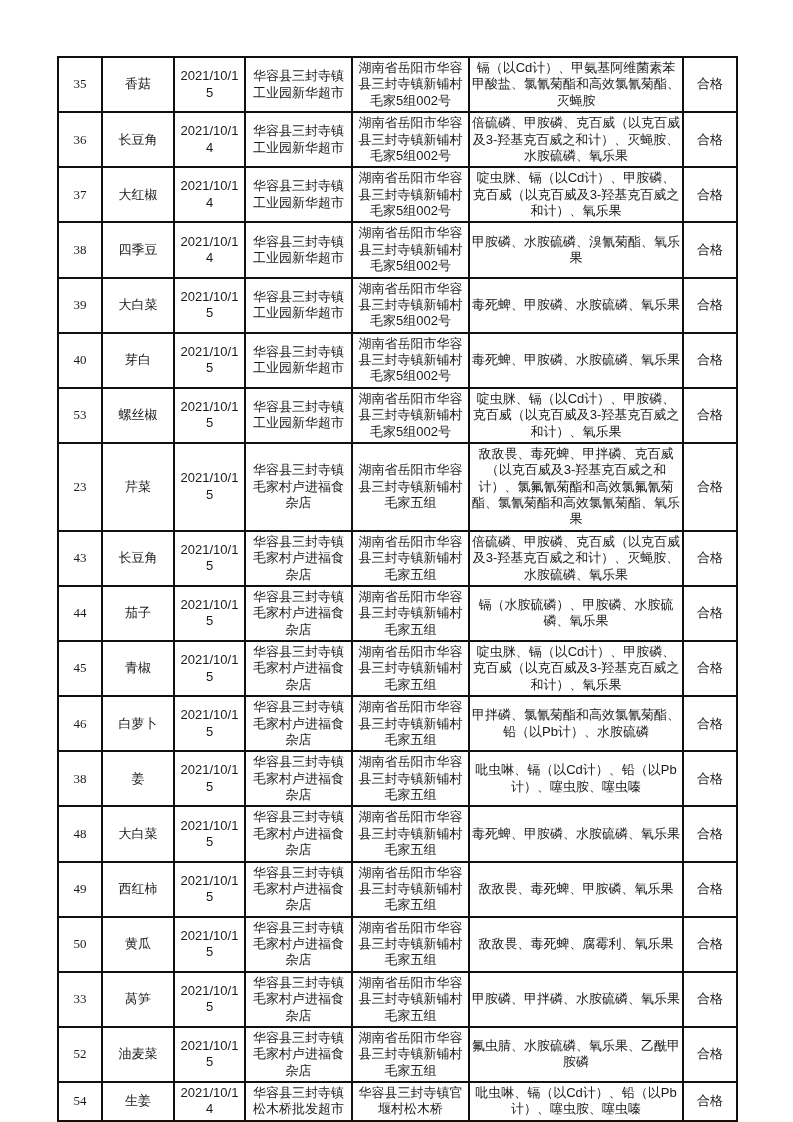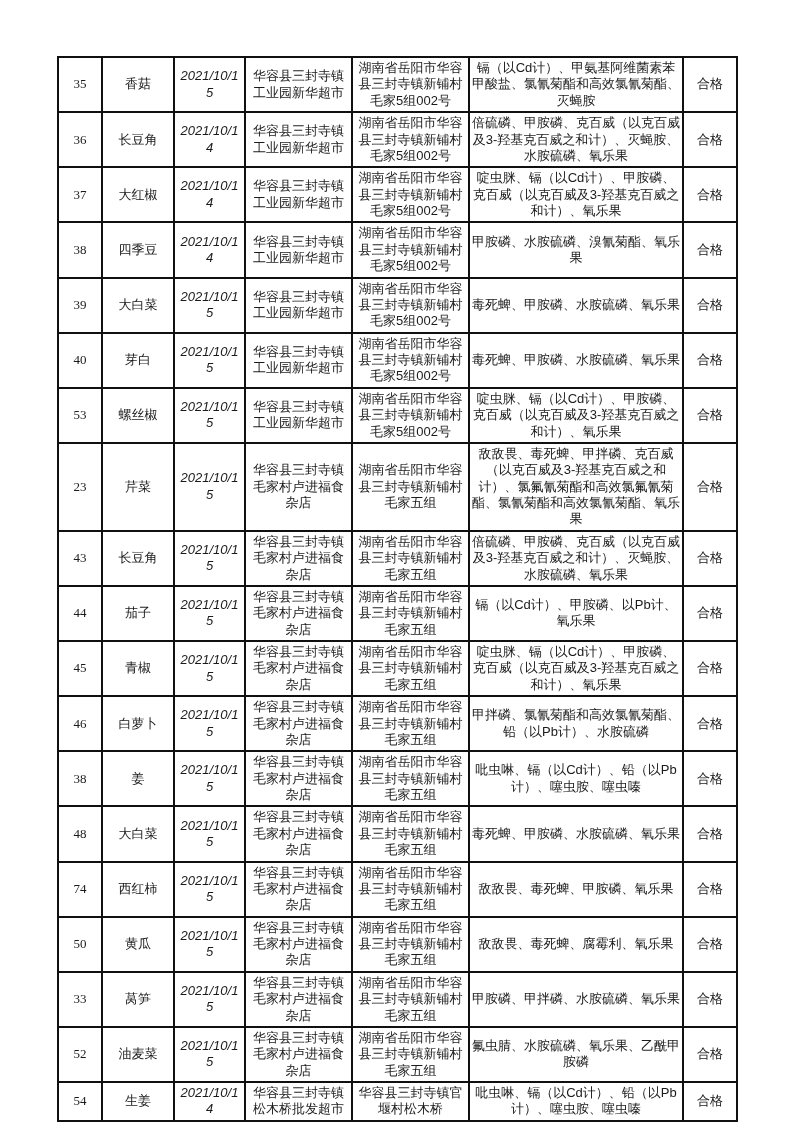--- a/index.html
+++ b/index.html
@@ -28,21 +28,21 @@
   table.results td {
     border: 2px solid #101010;
     text-align: center;
     vertical-align: middle;
     padding: 2px 2px;
     font-size: 13px;
     line-height: 1.26;
     overflow-wrap: break-word;
   }
   td.c-no   { font-size: 13px; font-family: Liberation Serif, serif; }
-  td.c-date { letter-spacing: 0px; font-style: italic; }
+  td.c-date { letter-spacing: 0px; }
   col.w-no     { width: 44px; }
   col.w-name   { width: 72px; }
   col.w-date   { width: 71px; }
   col.w-store  { width: 107px; }
   col.w-addr   { width: 117px; }
   col.w-items  { width: 214px; }
   col.w-result { width: 54px; }
 </style>
 </head>
 <body>
@@ -148,21 +148,21 @@
     <td class="c-items">倍硫磷、甲胺磷、克百威（以克百威及3-羟基克百威之和计）、灭蝇胺、水胺硫磷、氧乐果</td>
     <td class="c-result">合格</td>
   </tr>
 
   <tr>
     <td class="c-no">44</td>
     <td class="c-name">茄子</td>
     <td class="c-date">2021/10/15</td>
     <td class="c-store">华容县三封寺镇毛家村卢进福食杂店</td>
     <td class="c-addr">湖南省岳阳市华容县三封寺镇新铺村毛家五组</td>
-    <td class="c-items">镉（以Cd计）、甲胺磷、以Pb计、氧乐果</td>
+    <td class="c-items">镉（水胺硫磷）、甲胺磷、水胺硫磷、氧乐果</td>
     <td class="c-result">合格</td>
   </tr>
 
   <tr>
     <td class="c-no">45</td>
     <td class="c-name">青椒</td>
     <td class="c-date">2021/10/15</td>
     <td class="c-store">华容县三封寺镇毛家村卢进福食杂店</td>
     <td class="c-addr">湖南省岳阳市华容县三封寺镇新铺村毛家五组</td>
     <td class="c-items">啶虫脒、镉（以Cd计）、甲胺磷、克百威（以克百威及3-羟基克百威之和计）、氧乐果</td>
@@ -193,21 +193,21 @@
     <td class="c-no">48</td>
     <td class="c-name">大白菜</td>
     <td class="c-date">2021/10/15</td>
     <td class="c-store">华容县三封寺镇毛家村卢进福食杂店</td>
     <td class="c-addr">湖南省岳阳市华容县三封寺镇新铺村毛家五组</td>
     <td class="c-items">毒死蜱、甲胺磷、水胺硫磷、氧乐果</td>
     <td class="c-result">合格</td>
   </tr>
 
   <tr>
-    <td class="c-no">74</td>
+    <td class="c-no">49</td>
     <td class="c-name">西红柿</td>
     <td class="c-date">2021/10/15</td>
     <td class="c-store">华容县三封寺镇毛家村卢进福食杂店</td>
     <td class="c-addr">湖南省岳阳市华容县三封寺镇新铺村毛家五组</td>
     <td class="c-items">敌敌畏、毒死蜱、甲胺磷、氧乐果</td>
     <td class="c-result">合格</td>
   </tr>
 
   <tr>
     <td class="c-no">50</td>

